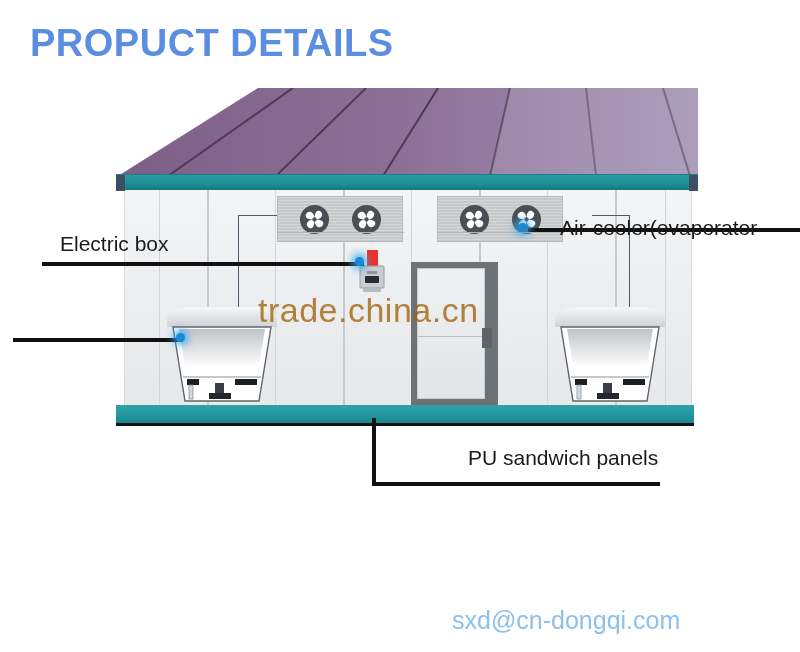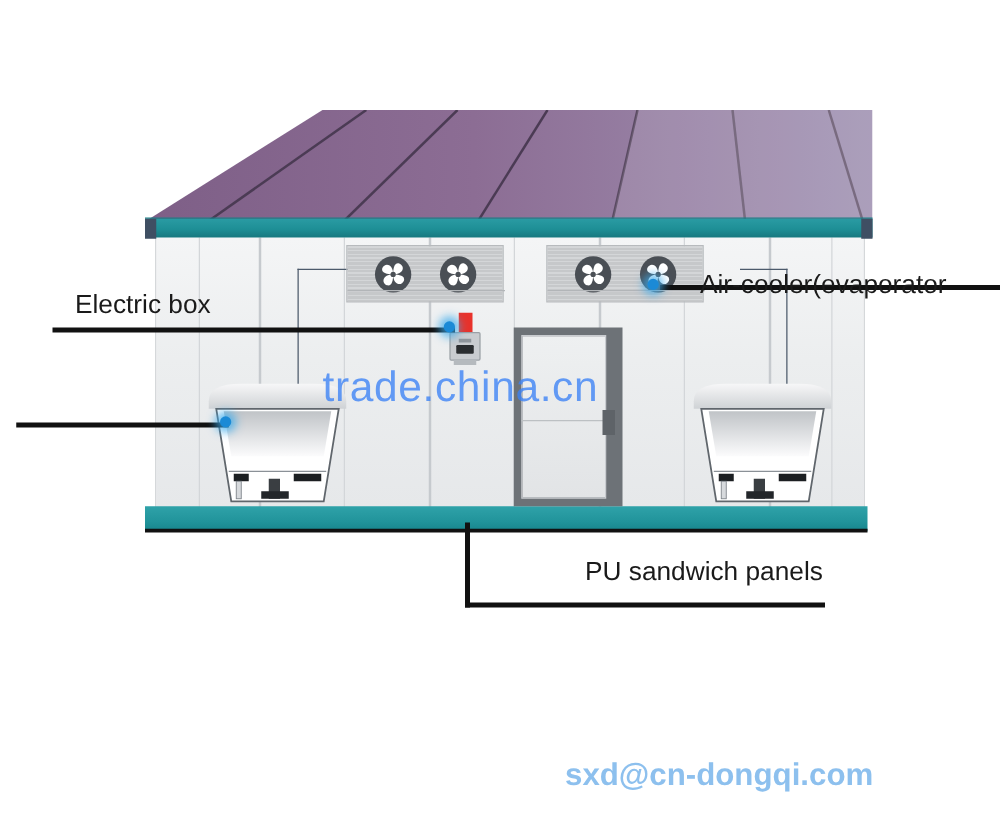--- a/index.html
+++ b/index.html
@@ -32,33 +32,33 @@
     font-family: "Liberation Sans", sans-serif;
     white-space: nowrap;
   }
 
   
   .footer-email {
     position: absolute;
     left: 452px;
     top: 606px;
     font-size: 25px;
-    font-weight: bold;
+    font-weight: normal;
     color: #8dc0ee;
     letter-spacing: 0px;
     white-space: nowrap;
   }
 
   
   .watermark {
     position: absolute;
     left: 258px;
     top: 291px;
     font-size: 34px;
-    color: #3b82f6;
+    color: #a16207;
     letter-spacing: 0.5px;
     font-family: "Liberation Sans", sans-serif;
     white-space: nowrap;
     opacity: 0.78;
     z-index: 40;
   }
 
   
   #coldroom { position: absolute; left: 0; top: 0; width: 800px; height: 652px; }
 
@@ -228,20 +228,21 @@
   
   .thin-line { position: absolute; background: #4c5a6b; z-index: 13; }
   .thin-line.h { height: 1px; }
   .thin-line.v { width: 1px; }
 </style>
 </head>
 <body>
 
 <div id="canvas">
 
+  <div class="page-title">PROPUCT DETAILS</div>
 
   <div id="coldroom">
 
     <svg class="roof" viewBox="0 0 580 88" preserveAspectRatio="none">
       <defs>
         <linearGradient id="roofGradA" x1="0" y1="0" x2="1" y2="0">
           <stop offset="0" stop-color="#7e5f87"></stop>
           <stop offset="0.45" stop-color="#8c6d94"></stop>
           <stop offset="1" stop-color="#a294b4"></stop>
         </linearGradient>

